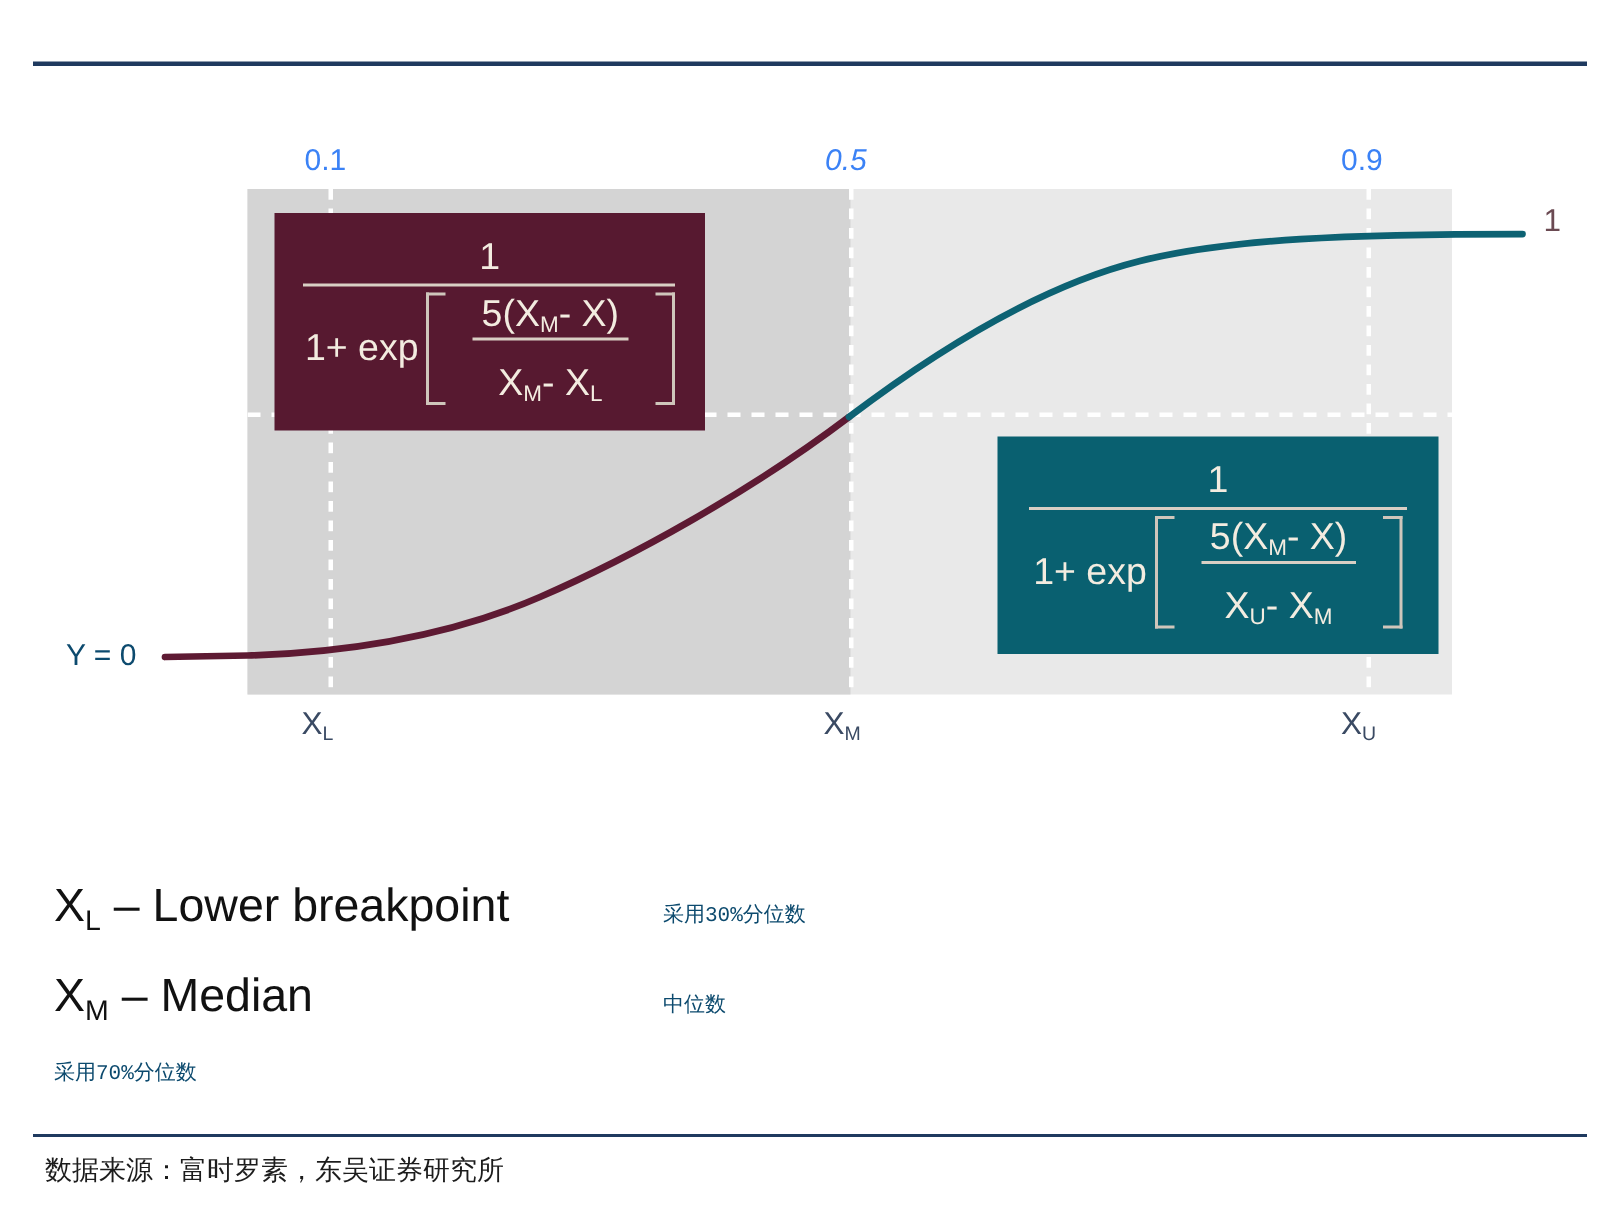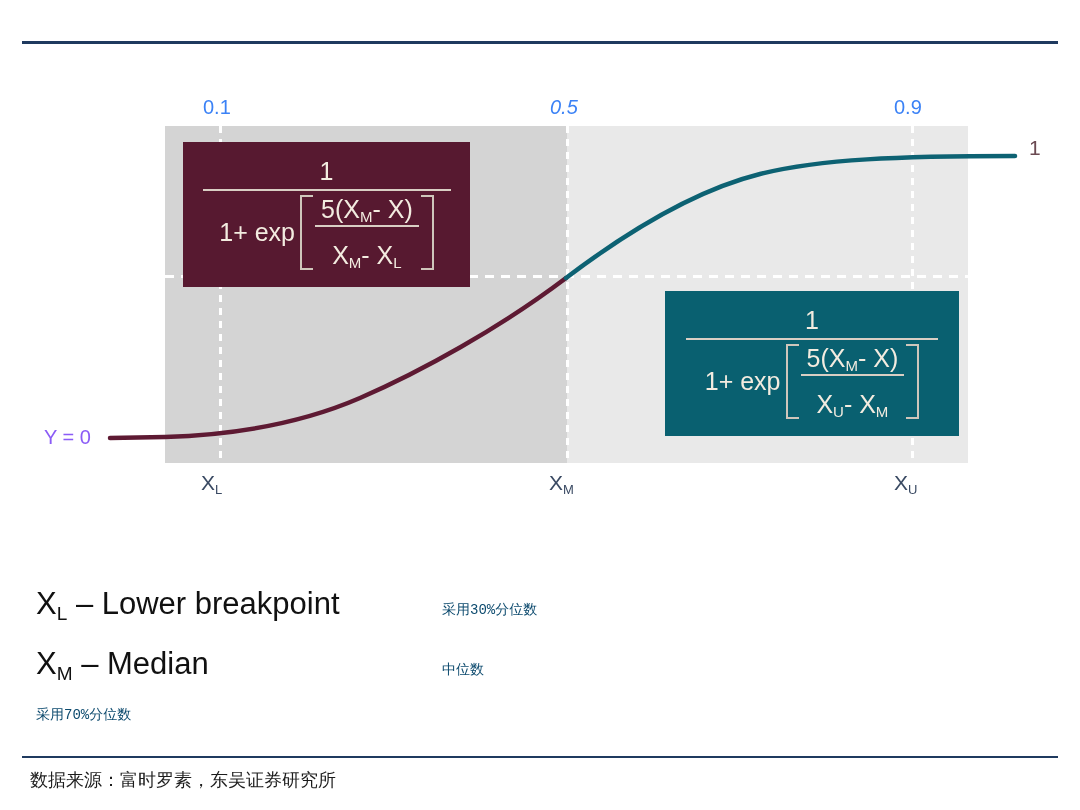--- a/index.html
+++ b/index.html
@@ -121,21 +121,21 @@
   #axlab-xl { left: 201px; }
   #axlab-xm { left: 549px; }
   #axlab-xu { left: 894px; }
 
   
   #ylabel-zero {
     position: absolute;
     left: 44px;
     top: 380px;
     font-size: 20px;
-    color: #8b5cf6;
+    color: #0c4a6e;
   }
 
   
   #ylabel-one {
     position: absolute;
     left: 1029px;
     top: 90px;
     font-size: 21px;
     color: #6b4a52;
   }
@@ -196,21 +196,21 @@
     font-size: 25px;
     padding-top: 4px;
     display: flex;
     align-items: center;
     gap: 5px;
   }
 
   .bracket {
     display: inline-flex;
     align-items: stretch;
-    gap: 2px;
+    gap: 18px;
   }
   .bracket .brk {
     width: 11px;
     align-self: stretch;
     border-top: 2px solid #cfc6bb;
     border-bottom: 2px solid #cfc6bb;
   }
   .bracket .brk.left  { border-left: 2px solid #cfc6bb; }
   .bracket .brk.right { border-right: 2px solid #cfc6bb; }
 

